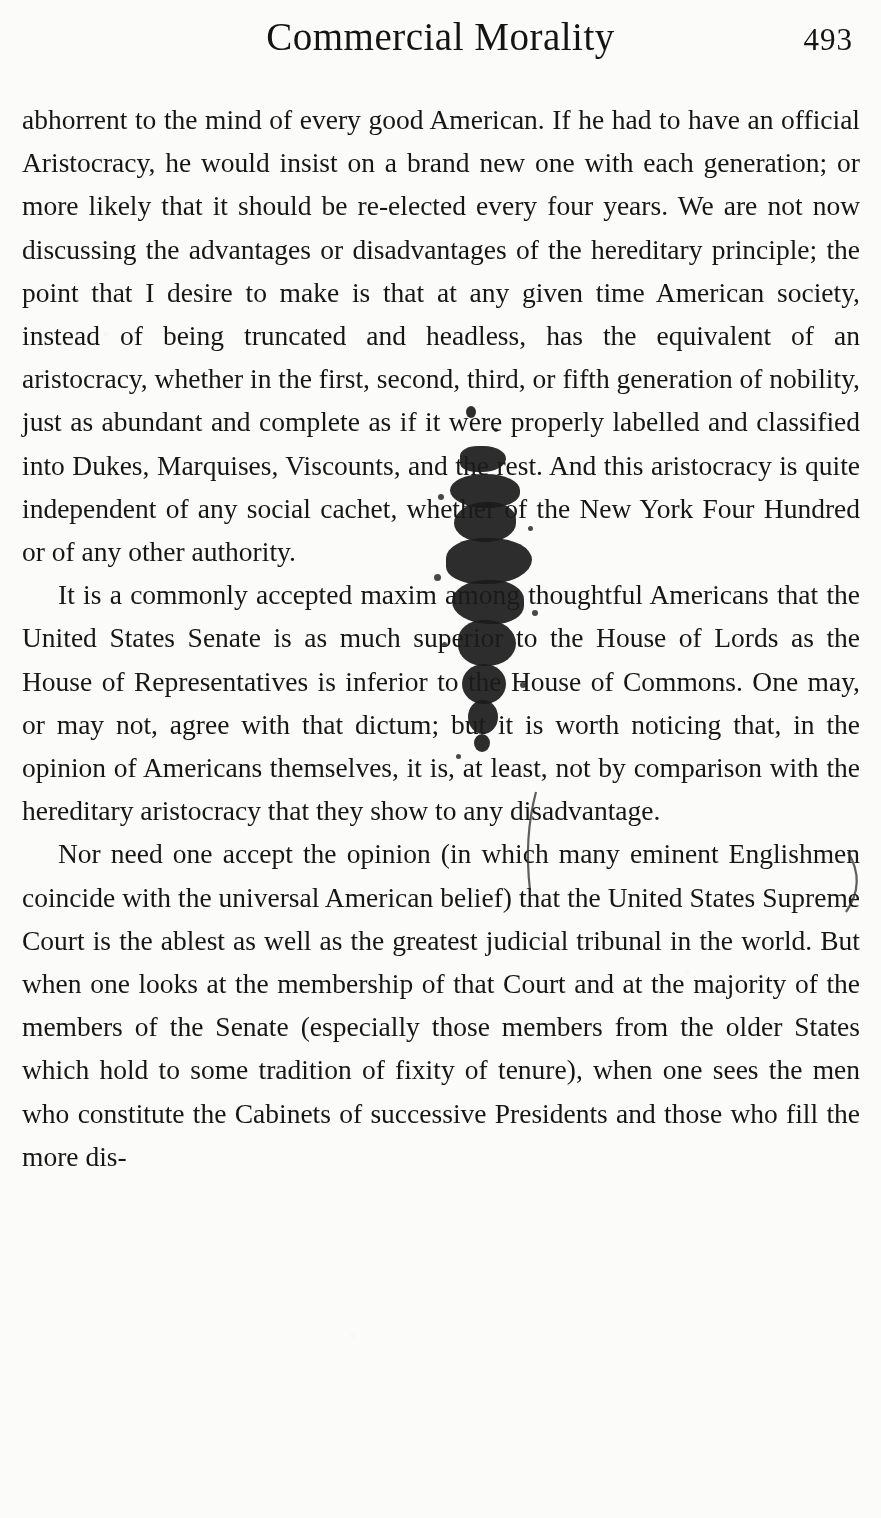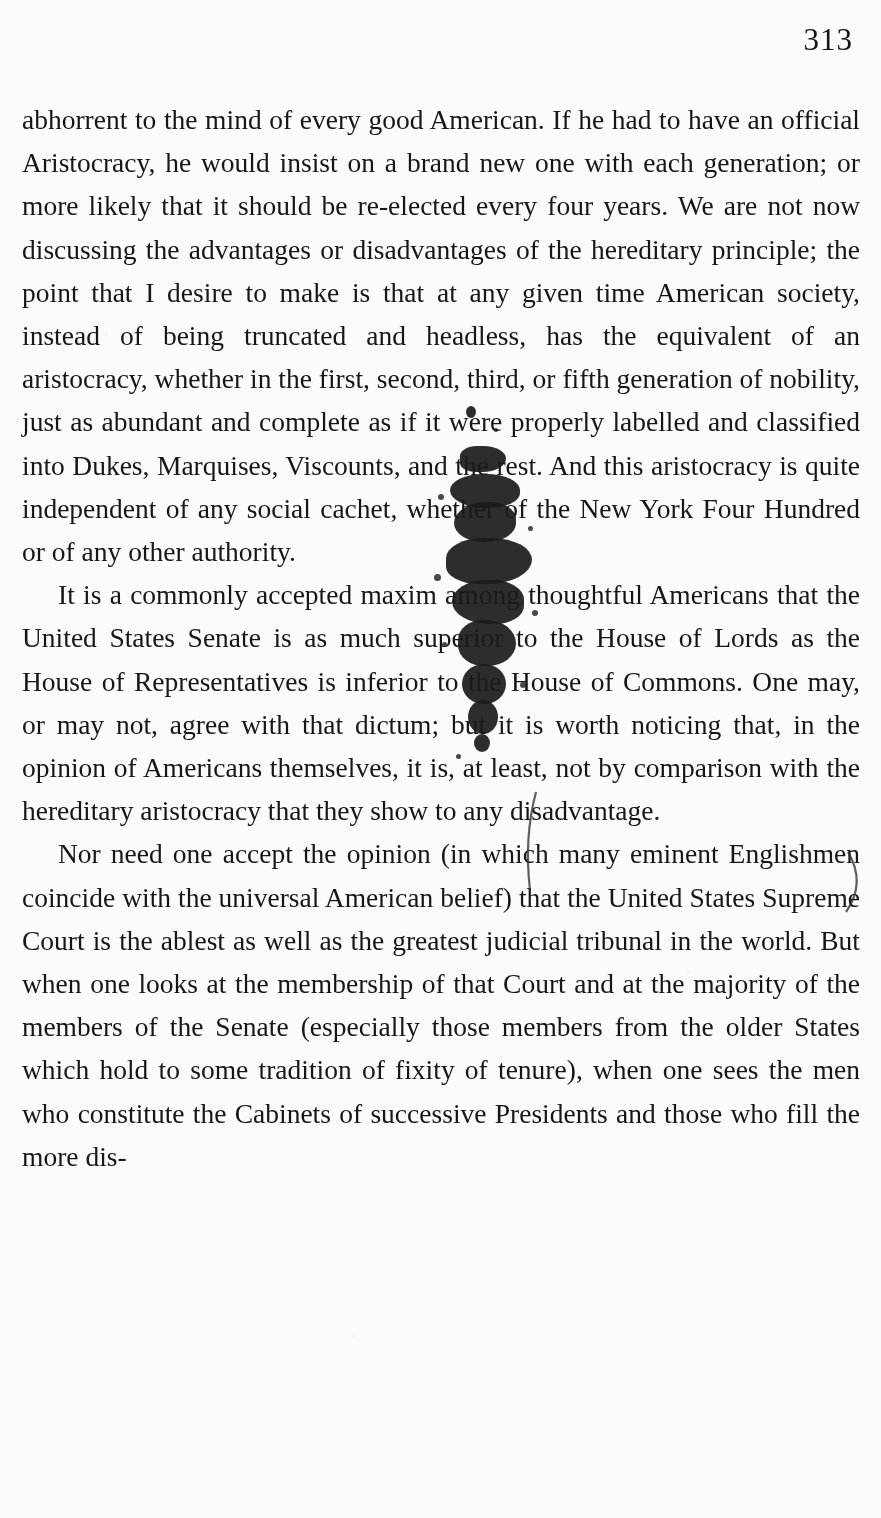--- a/index.html
+++ b/index.html
@@ -114,21 +114,22 @@
     position: absolute;
     pointer-events: none;
   }
 </style>
 </head>
 <body>
 
 <div class="page">
 
   <div class="header">
-    <div class="page-number">313</div>
+    <div class="header-title">Commercial Morality</div>
+    <div class="page-number">493</div>
   </div>
 
   <div class="body-text">
     <p>abhorrent to the mind of every good American.  If he had to have an official Aristocracy, he would insist on a brand new one with each generation; or more likely that it should be re-elected every four years.  We are not now discussing the advantages or disadvantages of the hereditary principle; the point that I desire to make is that at any given time American society, instead of being truncated and headless, has the equivalent of an aristocracy, whether in the first, second, third, or fifth generation of nobility, just as abundant and complete as if it were properly labelled and classified into Dukes, Marquises, Viscounts, and the rest. And this aristocracy is quite independent of any social <span class="ital">cachet</span>, whether of the New York Four Hundred or of any other authority.</p>
     <p class="indent">It is a commonly accepted maxim among thoughtful Americans that the United States Senate is as much superior to the House of Lords as the House of Representatives is inferior to the House of Commons. One may, or may not, agree with that dictum; but it is worth noticing that, in the opinion of Americans themselves, it is, at least, not by comparison with the hereditary aristocracy that they show to any disadvantage.</p>
     <p class="indent">Nor need one accept the opinion (in which many eminent Englishmen coincide with the universal American belief) that the United States Supreme Court is the ablest as well as the greatest judicial tribunal in the world.  But when one looks at the membership of that Court and at the majority of the members of the Senate (especially those members from the older States which hold to some tradition of fixity of tenure), when one sees the men who constitute the Cabinets of successive Presidents and those who fill the more dis-</p>
   </div>
 
   <div class="smudge">
     <div class="blot b1"></div>

